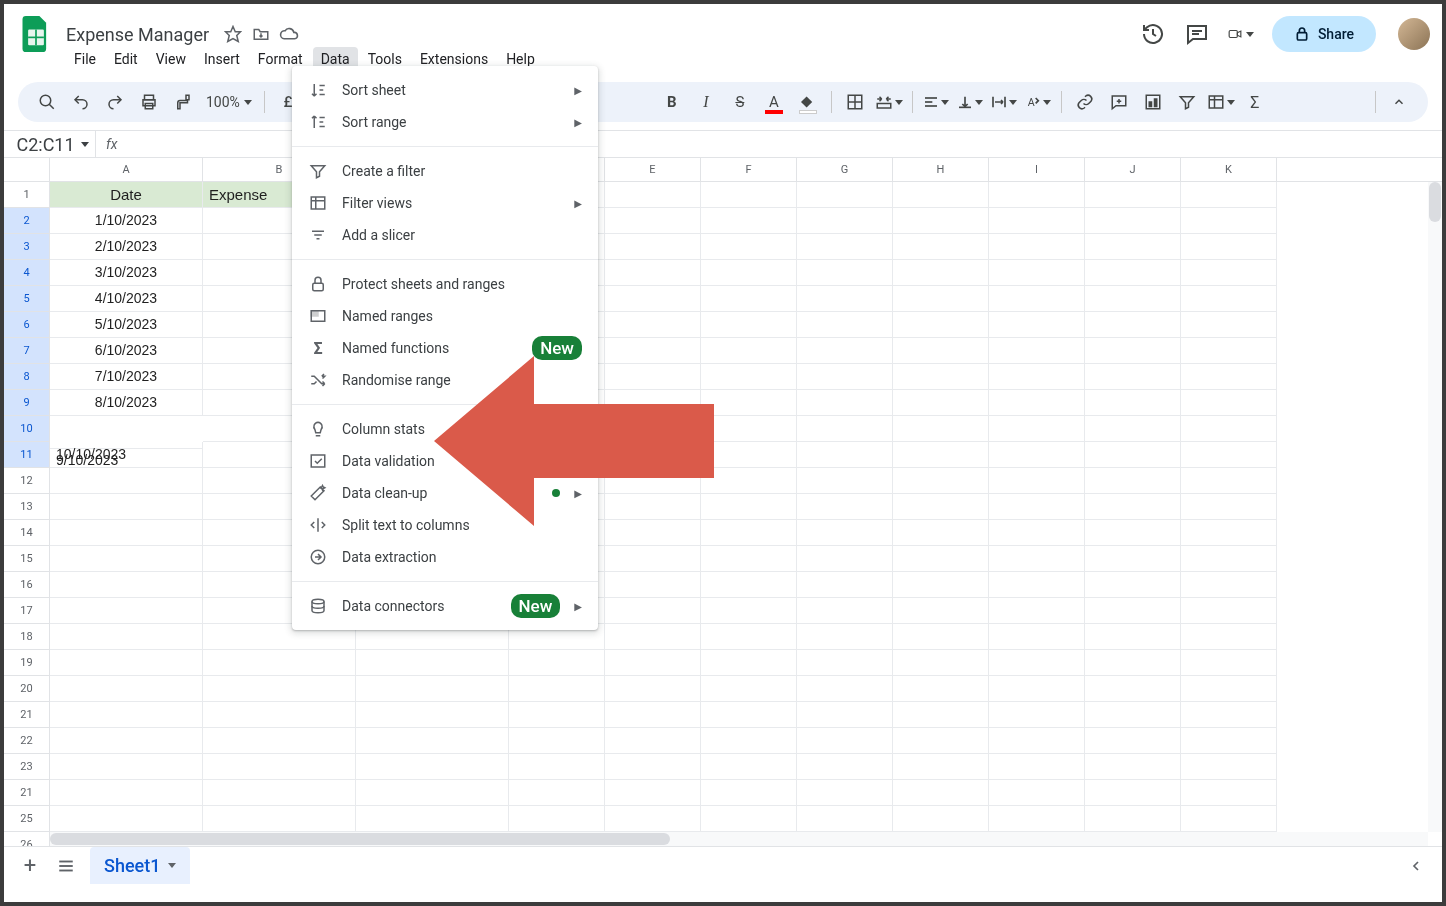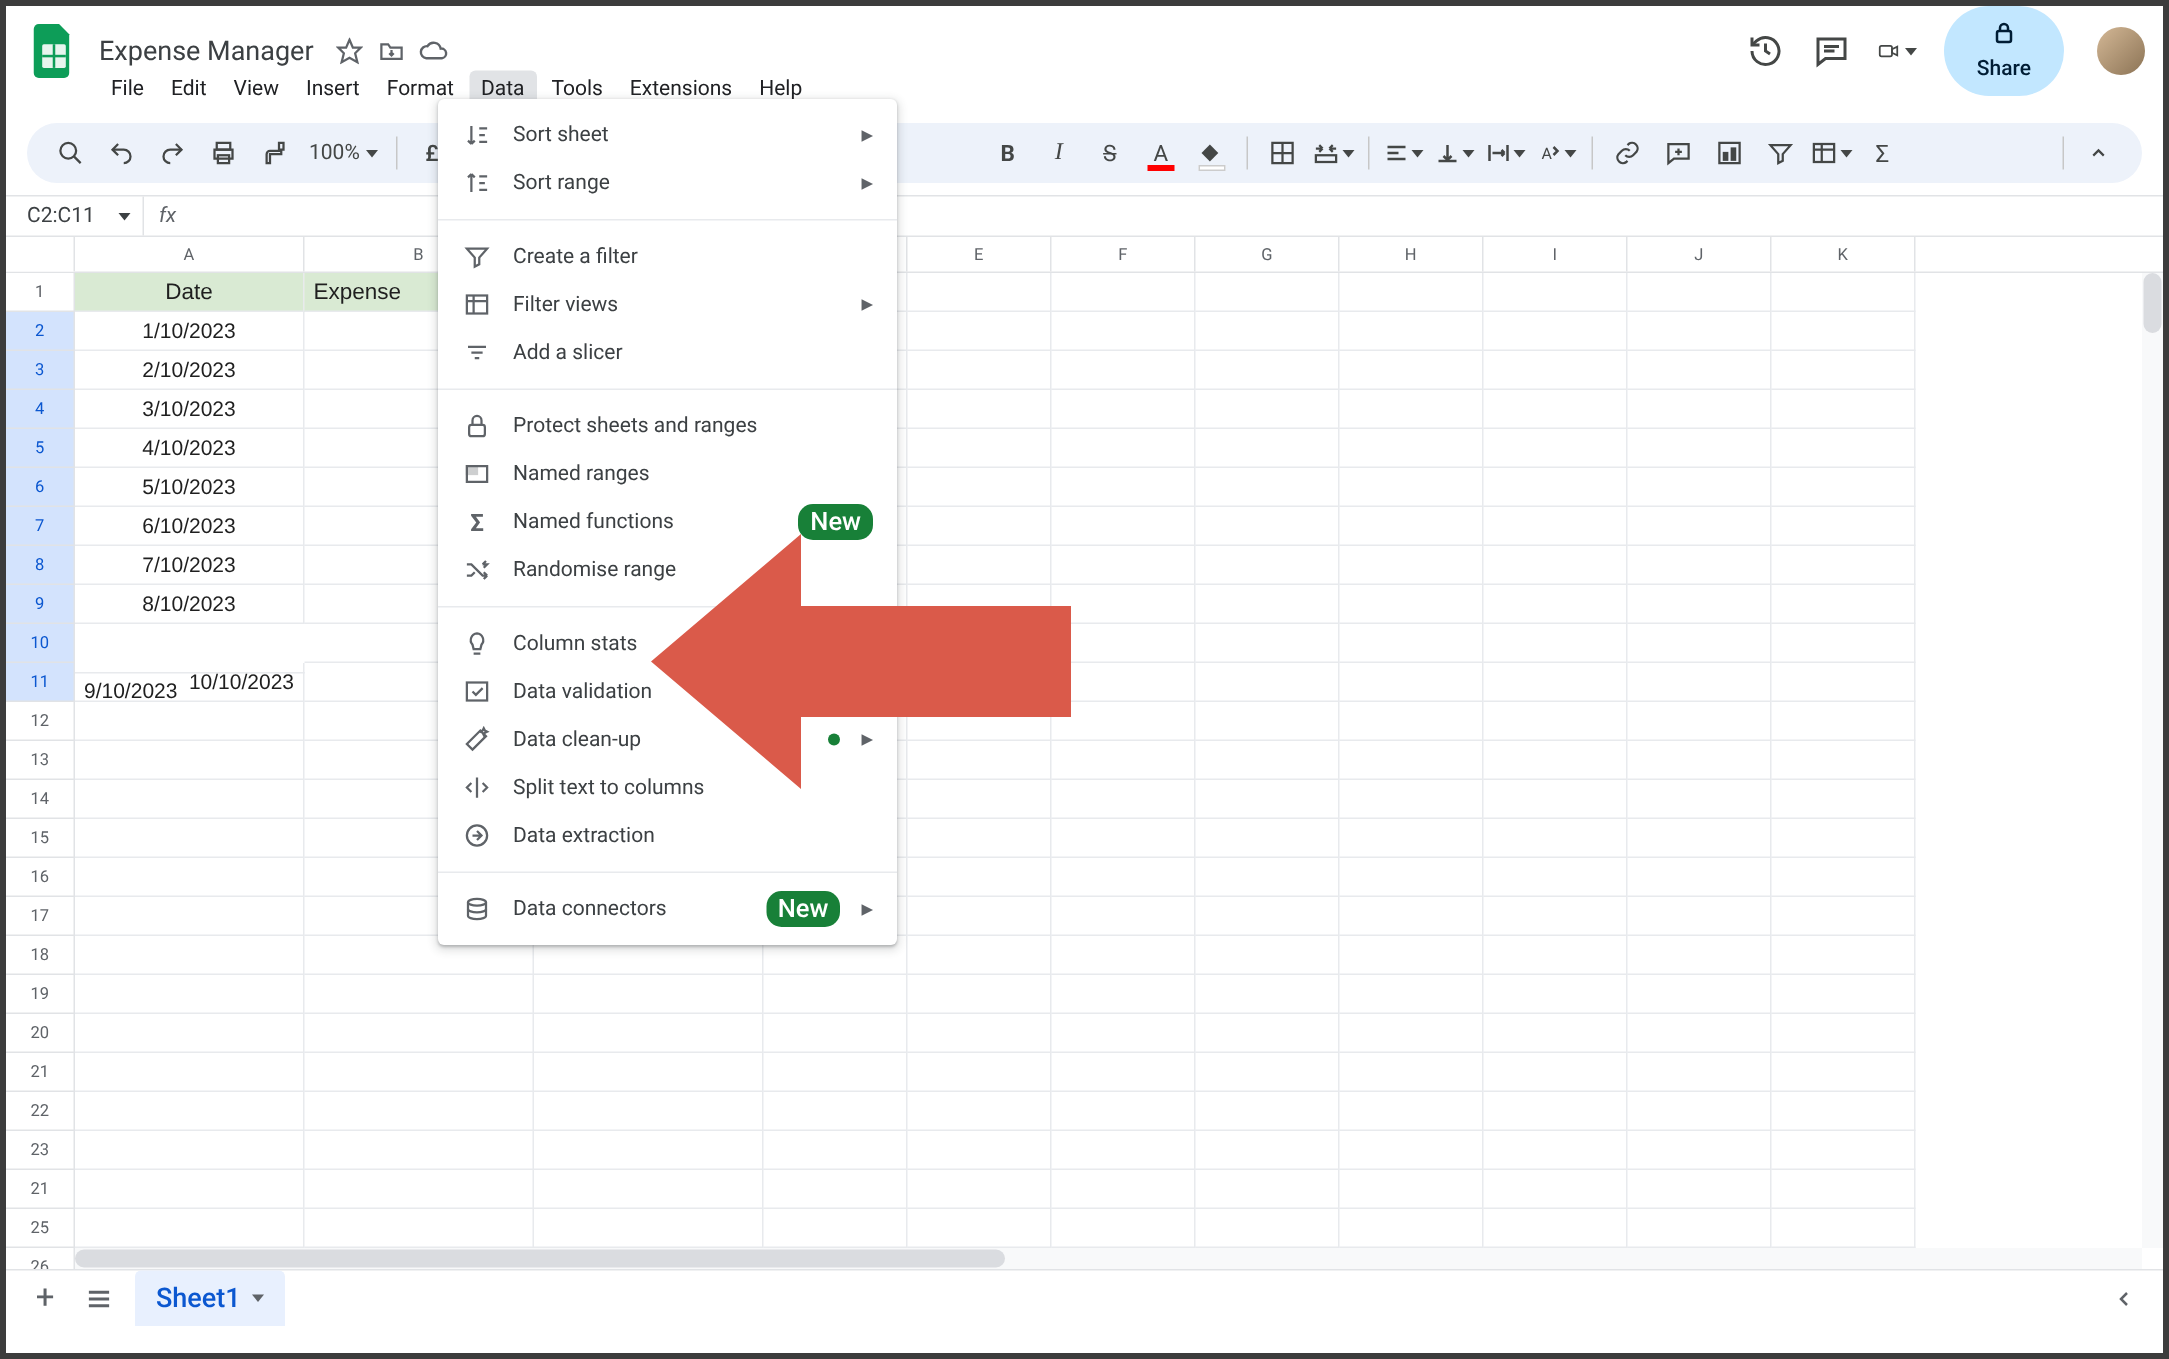--- a/index.html
+++ b/index.html
@@ -7,41 +7,41 @@
 
 
 .titlebar { display:flex; align-items:center; height:60px; padding:0 12px; }
 .logo { width:40px; height:40px; display:flex; align-items:center; justify-content:center; color:#0d652d; }
 .logo svg { width:28px; height:36px; }
 .title-area { display:flex; align-items:center; gap:8px; margin-left:4px; }
 .doc-title { font-size:18px; color:#3c4043; padding:2px 6px; }
 .title-icon { width:20px; height:20px; color:#5f6368; display:flex; align-items:center; justify-content:center; }
 .right-actions { margin-left:auto; display:flex; align-items:center; gap:18px; }
 .ra-icon { width:26px; height:26px; color:#444746; display:flex; align-items:center; justify-content:center; }
-.share-btn { background:#c2e7ff; color:#001d35; border:none; border-radius:100px; padding:10px 22px; font-size:14px; font-weight:500; display:flex; align-items:center; gap:8px; cursor:pointer;flex-direction:column; }
+.share-btn { background:#c2e7ff; color:#001d35; border:none; border-radius:100px; padding:10px 22px; font-size:14px; font-weight:500; display:flex; align-items:center; gap:8px; cursor:pointer; }
 .avatar { width:32px; height:32px; border-radius:50%; background:linear-gradient(135deg,#d4b896 0%,#8b7355 100%); margin-left:4px; }
 
 
 .menubar { display:flex; align-items:center; height:26px; padding-left:62px; gap:2px; font-size:14px; color:#202124; margin-top:-18px; }
 .menu-item { padding:4px 8px; border-radius:4px; cursor:pointer; }
 .menu-item.active { background:#e1e3e6; }
 
 
 .toolbar { display:flex; align-items:center; height:40px; background:#edf2fa; border-radius:100px; margin:10px 14px 8px; padding:0 14px; gap:4px; }
 .tb-btn { width:30px; height:30px; display:flex; align-items:center; justify-content:center; color:#444746; border-radius:4px; cursor:pointer; }
 .tb-sep { width:1px; height:22px; background:#c7c7c7; margin:0 4px; }
 .zoom { font-size:14px; color:#444746; padding:0 4px; min-width:50px; display:flex; align-items:center; gap:4px;text-align:right; }
 .tb-collapse { margin-left:auto; }
 .text-color-btn { position:relative;}
 .text-color-underline { position:absolute; bottom:3px; left:6px; right:6px; height:4px; background:#000; }
 .text-color-underline.red { background:#ff0000; }
 
 
 .formula-bar { display:flex; align-items:center; height:28px; border-top:1px solid #e1e3e6; border-bottom:1px solid #e1e3e6; }
-.name-box { width:92px; font-size:14px; color:#3c4043; padding-left:14px; display:flex; align-items:center; gap:6px; border-right:1px solid #e1e3e6; height:100%;justify-content:center; }
+.name-box { width:92px; font-size:18px; color:#3c4043; padding-left:14px; display:flex; align-items:center; gap:6px; border-right:1px solid #e1e3e6; height:100%;justify-content:center; }
 .fx { font-style:italic; color:#5f6368; padding:0 10px; font-size:14px; }
 
 
 .grid-container { position:relative; height:688px; overflow:hidden; }
 .col-headers { display:flex; height:24px; background:#fff; border-bottom:1px solid #e1e3e6; }
 .corner { width:46px; border-right:1px solid #e1e3e6; background:#fff; }
 .col-header { width:96px; text-align:center; font-size:11px; color:#5f6368; border-right:1px solid #e1e3e6; line-height:24px; }
 .col-header.wide { width:153px; }
 .col-header.sel { background:#d3e3fd; color:#0b57d0; }
 
@@ -480,21 +480,21 @@
           <div class="cell"></div>
           <div class="cell"></div>
           <div class="cell"></div>
           <div class="cell"></div>
           <div class="cell"></div>
           <div class="cell"></div>
           <div class="cell"></div>
           <div class="cell"></div>
         </div>
         <div class="cell-row">
-          <div class="cell wide right" style="text-align: right;">10/10/2023</div>
+          <div class="cell wide right" style="text-align: left;">10/10/2023</div>
           <div class="cell wide"></div>
           <div class="cell wide"></div>
           <div class="cell"></div>
           <div class="cell"></div>
           <div class="cell"></div>
           <div class="cell"></div>
           <div class="cell"></div>
           <div class="cell"></div>
           <div class="cell"></div>
           <div class="cell"></div>

